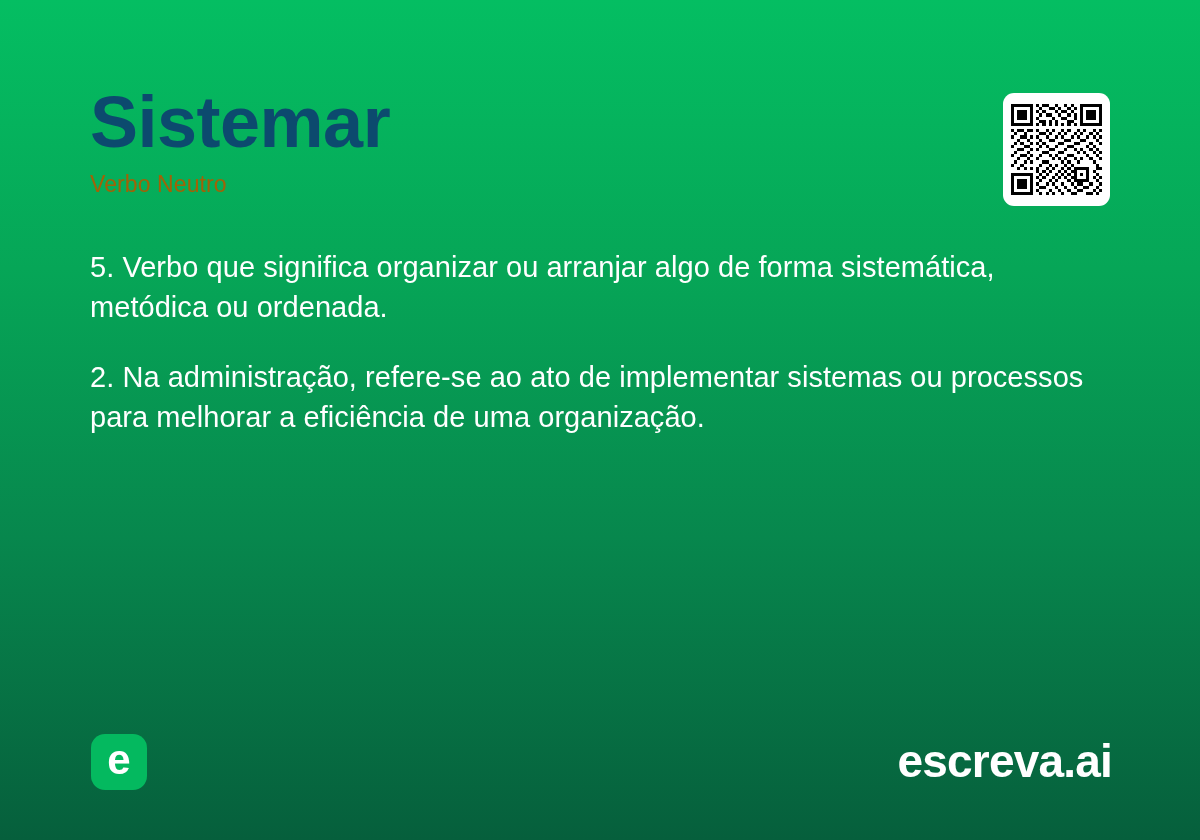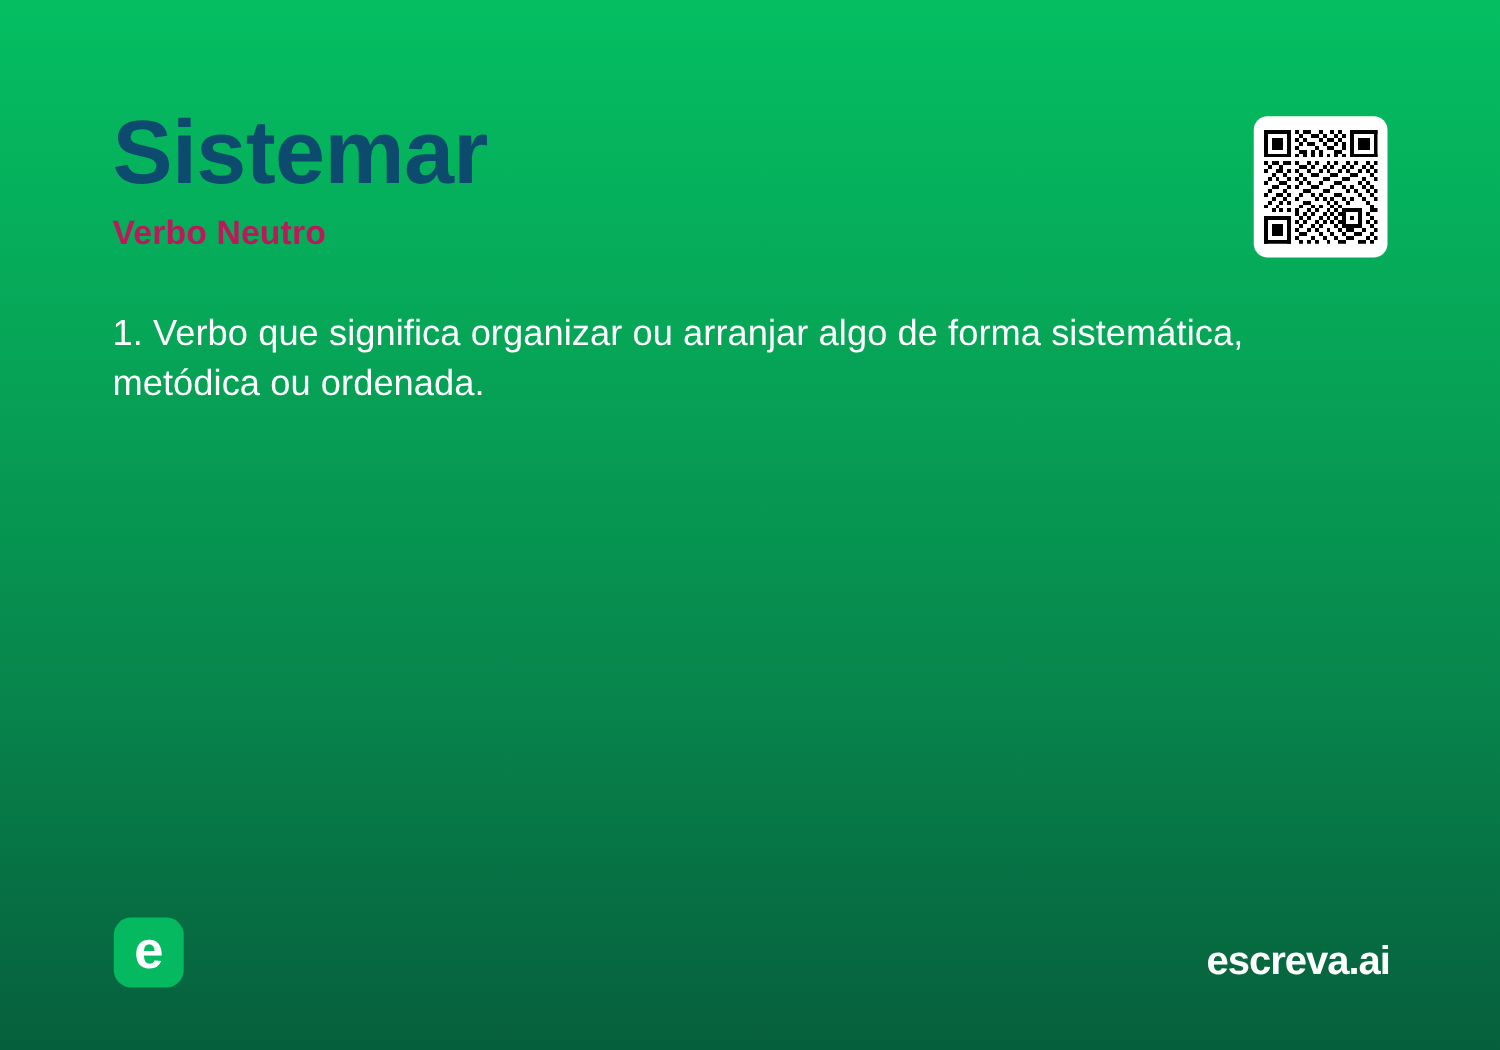--- a/index.html
+++ b/index.html
@@ -41,24 +41,24 @@
     font-size: 72px;
     font-weight: 700;
     line-height: 1.0;
     letter-spacing: -0.5px;
     color: #0c4a6e;
     white-space: nowrap;
   }
 
   .word-class {
     margin-top: 14px;
-    font-size: 27px;
-    font-weight: 700;
+    font-size: 23px;
+    font-weight: 400;
     line-height: 1.1;
-    color: #be185d;
+    color: #a16207;
     letter-spacing: 0.1px;
   }
 
   
   .qr-card {
     position: absolute;
     right: 90px;
     top: 93px;
     width: 107px;
     height: 113px;
@@ -122,22 +122,22 @@
     font-weight: 700;
     line-height: 1;
     color: #ffffff;
     position: relative;
     top: -2px;
   }
 
   .brand-wordmark {
     position: absolute;
     right: 88px;
-    top: 18px;
-    font-size: 32px;
+    top: 4px;
+    font-size: 46px;
     font-weight: 700;
     line-height: 1;
     letter-spacing: -0.8px;
     color: #ffffff;
     white-space: nowrap;
   }
 </style>
 </head>
 <body>
 
@@ -416,21 +416,22 @@
         <rect x="19" y="28" width="1" height="1"></rect>
           <rect x="20" y="28" width="1" height="1"></rect>
         <rect x="24" y="28" width="1" height="1"></rect>
           <rect x="25" y="28" width="1" height="1"></rect>
         <rect x="27" y="28" width="1" height="1"></rect>
       </g>
     </svg>
   </div>
 
   <div class="definitions">
-    <p class="definition">1. Verbo que significa organizar ou arranjar algo de forma sistemática, metódica ou ordenada.</p>
+    <p class="definition">5. Verbo que significa organizar ou arranjar algo de forma sistemática, metódica ou ordenada.</p>
+    <p class="definition">2. Na administração, refere-se ao ato de implementar sistemas ou processos para melhorar a eficiência de uma organização.</p>
   </div>
 
   <div class="footer">
     <div class="logo-badge">
       <span class="glyph">e</span>
     </div>
     <div class="brand-wordmark">escreva.ai</div>
   </div>
 
 </div>

